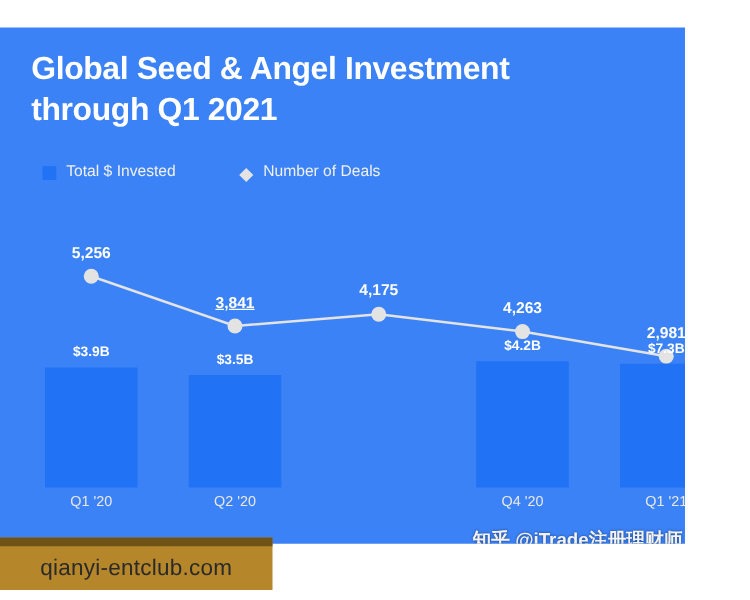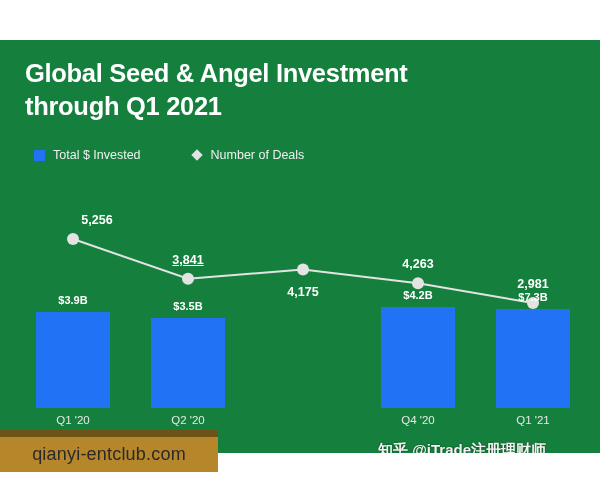--- a/index.html
+++ b/index.html
@@ -12,24 +12,24 @@
     height: 480px;
     position: relative;
     overflow: hidden;
     font-family: "Liberation Sans", sans-serif;
   }
 
   
   #chart-panel {
     position: absolute;
     left: 0;
-    top: 40px;
-    width: 600px;
+    top: 22px;
+    width: 548px;
     height: 413px;
-    background: #15803d;
+    background: #3b82f6;
     overflow: hidden;
   }
 
   
   #chart-title {
     position: absolute;
     left: 25px;
     top: 17px;
     width: 480px;
     color: #ffffff;
@@ -44,21 +44,21 @@
   #legend {
     position: absolute;
     left: 34px;
     top: 108px;
     display: flex;
     align-items: center;
     gap: 50px;
   }
   .legend-item {
     display: flex;
-    align-items: center;
+    align-items: flex-end;
     gap: 8px;
   }
   .legend-swatch-square {
     width: 11px;
     height: 11px;
     background: #2272f5;
     display: block;
   }
   .legend-swatch-diamond {
     width: 8px;
@@ -204,23 +204,23 @@
       <div class="bar-group" style="left: 381px; width: 74px; bottom: 45px;">
         <div class="bar-rect" style="height: 101px; background: rgb(34, 114, 245);"></div>
         <div class="bar-value-label" style="bottom: 107px;">$4.2B</div>
         <div class="bar-cat-label">Q4 '20</div>
       </div>
       <div class="bar-group" style="left: 496px; width: 74px; bottom: 45px;">
         <div class="bar-rect" style="height: 99.4286px; background: rgb(34, 114, 245);"></div>
         <div class="bar-value-label" style="bottom: 105.429px;">$7.3B</div>
         <div class="bar-cat-label">Q1 '21</div>
       </div>
-      <div class="deal-label" style="left: 73px; top: 187px; margin-left: 24px;">5,256</div>
+      <div class="deal-label" style="left: 73px; top: 187px;">5,256</div>
       <div class="deal-label" style="left: 188px; top: 226.807px; text-decoration: underline;">3,841</div>
-      <div class="deal-label" style="left: 303px; top: 217.411px; margin-top: 42px;">4,175</div>
+      <div class="deal-label" style="left: 303px; top: 217.411px;">4,175</div>
       <div class="deal-label" style="left: 418px; top: 231.28px;">4,263</div>
       <div class="deal-label" style="left: 533px; top: 251px;">2,981</div>
     </div>
 
   <div id="zhihu-watermark">知乎 @iTrade注册理财师</div>
 </div>
 
 <div id="site-watermark">
   <span id="site-watermark-text">qianyi-entclub.com</span>
 </div>

